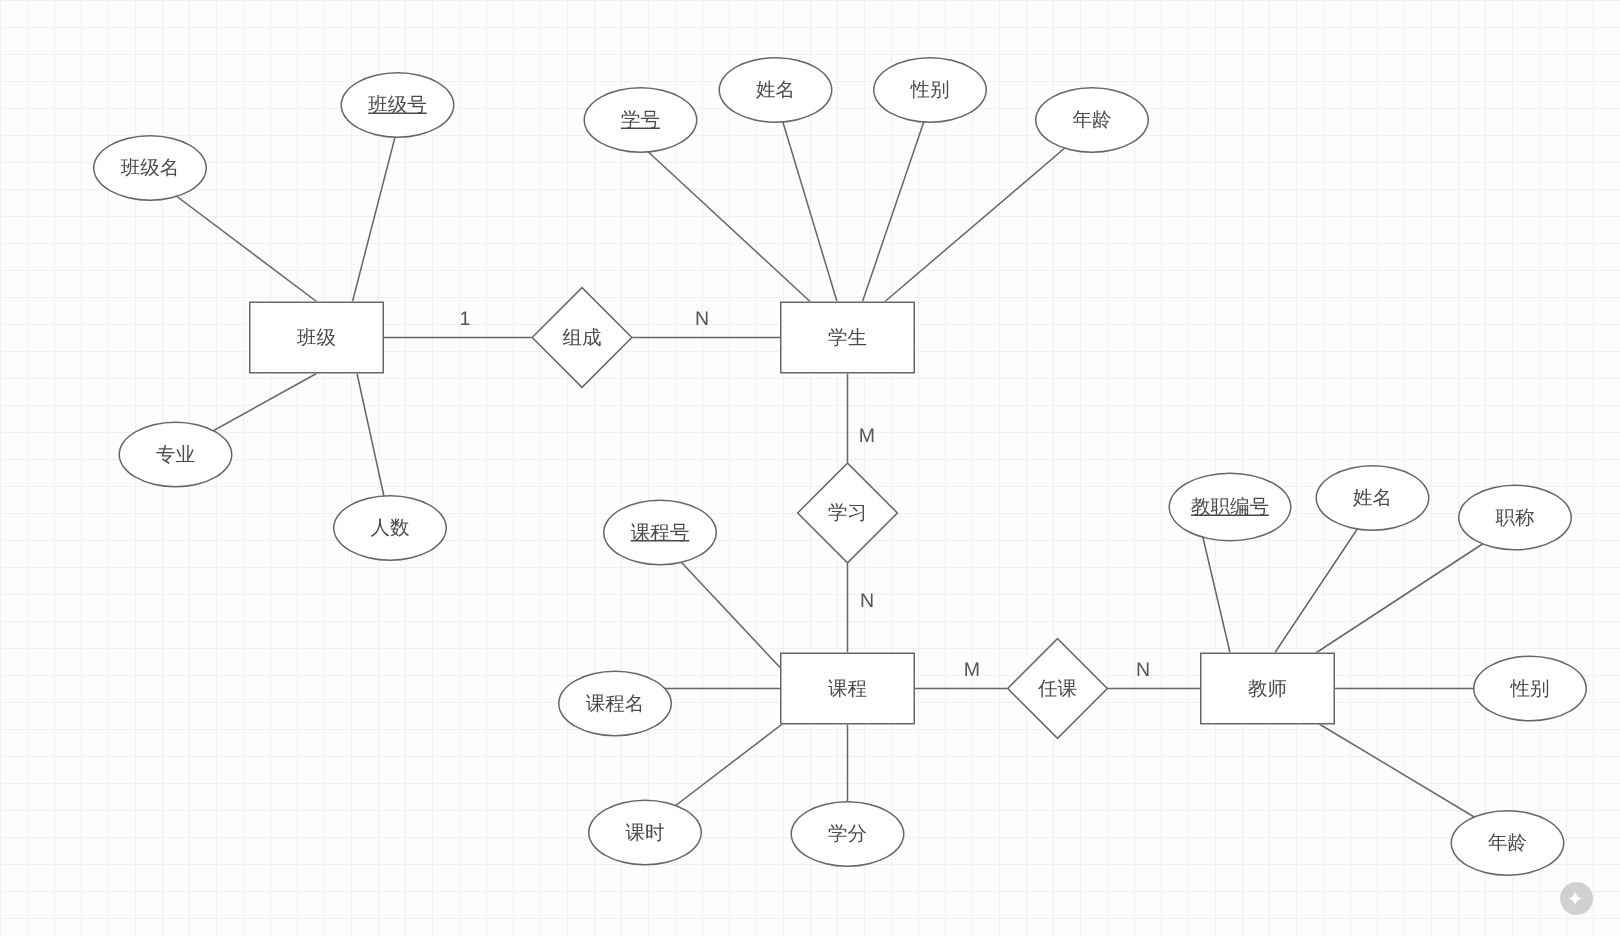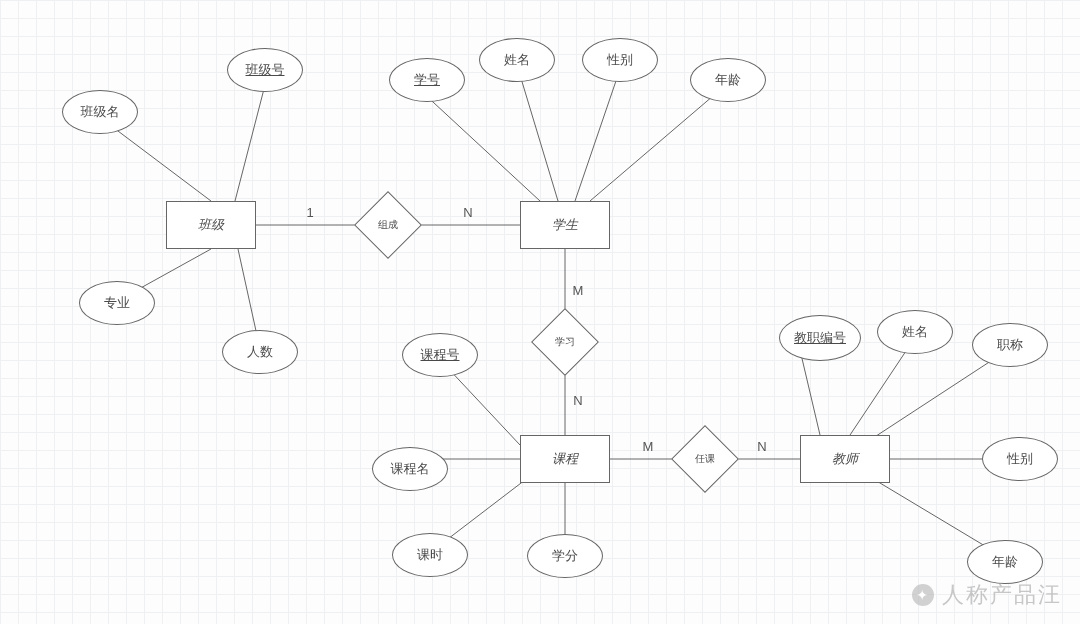--- a/index.html
+++ b/index.html
@@ -26,21 +26,20 @@
     align-items: center;
     justify-content: center;
     font-size: 13px;
     color: #4a4a4a;
     background: #fff;
     border: 1px solid #666;
   }
   .entity {
     width: 90px; height: 48px;
     transform: translate(-50%, -50%);
-    font-style: italic;
   }
   .attr {
     width: 76px; height: 44px;
     border-radius: 50%;
     transform: translate(-50%, -50%);
   }
   .attr.big { width: 82px; height: 46px; }
   .rel-wrap {
     position: absolute;
     width: 64px; height: 64px;
@@ -48,21 +47,21 @@
   }
   .rel-diamond {
     position: absolute; inset: 8px;
     border: 1px solid #666;
     background: #fff;
     transform: rotate(45deg);
   }
   .rel-text {
     position: absolute; inset: 0;
     display: flex; align-items: center; justify-content: center;
-    font-size: 10px; color: #4a4a4a;
+    font-size: 13px; color: #4a4a4a;
   }
   .card {
     position: absolute;
     font-size: 13px; color: #555;
     transform: translate(-50%, -50%);
     background: transparent;
   }
   .underline { text-decoration: underline; }
   .watermark {
     position: absolute;
@@ -203,14 +202,13 @@
   </div>
 <div class="node attr" style="left:1020px; top:459px">
     <span>性别</span>
   </div>
 <div class="node attr" style="left:1005px; top:562px">
     <span>年龄</span>
   </div>
 
 <div class="watermark">
   <span class="wm-icon">✦</span>
-  <span>人称产品汪</span>
 </div>
 
 </body></html>

